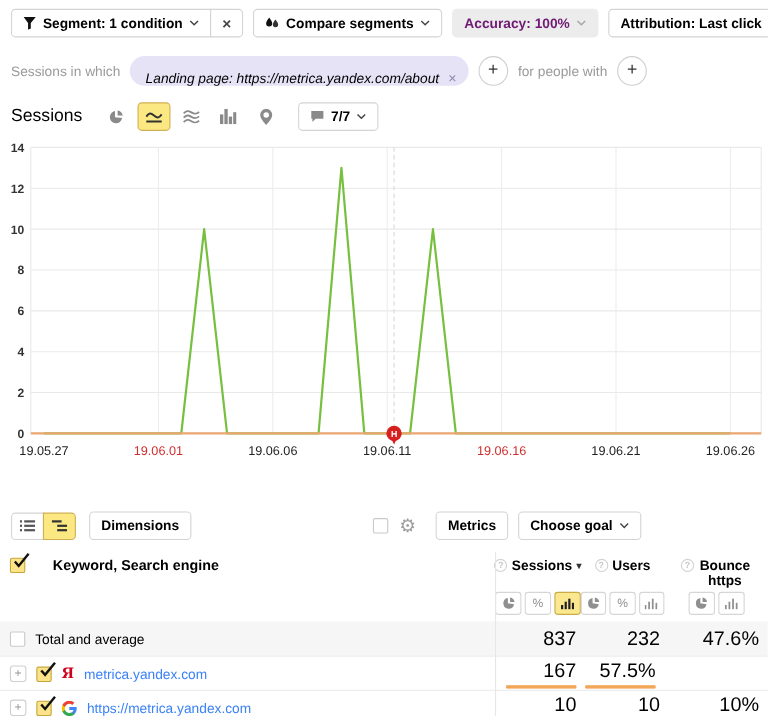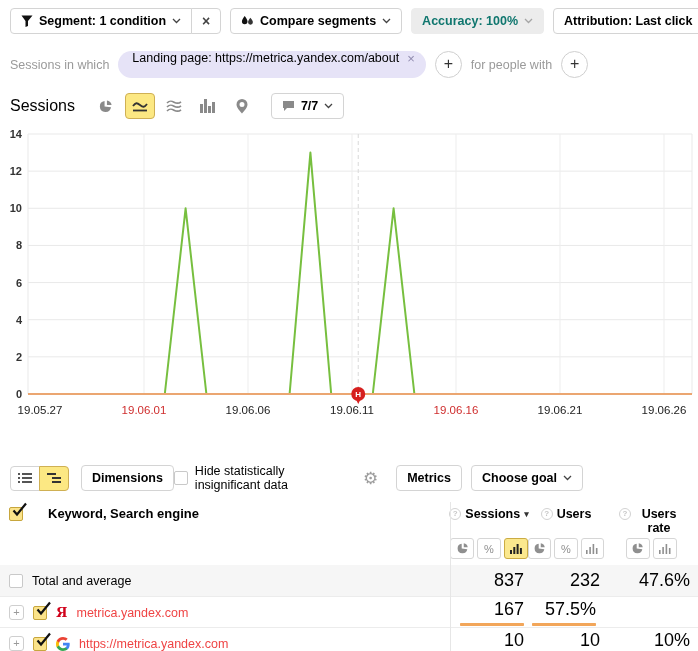--- a/index.html
+++ b/index.html
@@ -4,35 +4,35 @@
 <style>
   * { box-sizing: border-box; margin: 0; padding: 0; }
   html,body { width: 698px; height: 651px; overflow: hidden; background:#fff;
     font-family: "Liberation Sans", sans-serif; color:#000; }
 
   
   .btn { height:26px; border:1px solid #d4d4d4; border-radius:4px; background:#fff;
     font-size:12.5px; padding:0 10px; display:inline-flex; align-items:center; gap:6px;
     color:#000; cursor:pointer; white-space:nowrap;font-weight:bold; }
   .btn svg { flex:0 0 auto; }
-  .btn.muted { background:#ececec; border-color:#ececec; color:#0f766e; }
+  .btn.muted { background:#ececec; border-color:#ececec; color:#701a75; }
   .chev { display:inline-block; }
 
   
   .toolbar { display:flex; align-items:center; gap:9px; padding:8px 0 0 10px; }
   .btn-group { display:inline-flex; }
   .btn-group .btn:first-child { border-radius:4px 0 0 4px; }
   .btn-group .btn:last-child { border-radius:0 4px 4px 0; margin-left:-1px; width:30px; justify-content:center; font-size:14px; color:#444; }
   .help-circle { width:15px; height:15px; border:1.5px solid #d6d6d6; border-radius:50%;
     color:#cccccc; font-size:9px; display:inline-flex; align-items:center; justify-content:center; font-weight:700; }
 
   
   .filters { margin:17px 0 0 10px; display:flex; align-items:center; gap:9px; font-size:12.5px; color:#9a9a9a; }
   .chip { background:#e6e3f7; border-radius:14px; height:27px; padding:0 11px 0 14px;
-    display:inline-flex; align-items:flex-start; gap:8px; color:#000; cursor:pointer; }
+    display:inline-flex; align-items:flex-end; gap:8px; color:#000; cursor:pointer;font-style:italic; }
   .chip-x { color:#8f8aae; font-size:13px; cursor:pointer; }
   .plus-btn { width:27px; height:27px; border-radius:50%; border:1px solid #cfcfcf; background:#fff;
     color:#333; font-size:16px; display:inline-flex; align-items:center; justify-content:center; cursor:pointer; padding-bottom:2px;}
 
   
   .chart-header { margin:15px 0 0 10px; display:flex; align-items:center; gap:4px; }
   .chart-title { font-size:16px; margin-right:12px; }
   .icon-btn { width:30px; height:26px; display:inline-flex; align-items:center; justify-content:center;
     color:#8a8a8a; border:1px solid transparent; border-radius:4px; background:transparent; cursor:pointer; }
   .icon-btn.selected { background:#fce883; border-color:#cfb054; color:#333; }
@@ -70,21 +70,21 @@
   .tgl-wrap { display:flex; justify-content:center; gap:3px; }
   .tgl { width:24px; height:21px; border:1px solid #d6d6d6; border-radius:3px; background:#fff;
     display:inline-flex; align-items:center; justify-content:center; color:#8f8f8f; font-size:11px; cursor:pointer; }
   .tgl.selected { background:#fbe88e; border-color:#cbac44; color:#222; }
   .trow.total { background:#f6f6f6; height:31px; font-size:12.5px; }
   .trow.data-row { border-top:1px solid #ececec; height:31px; }
   .row-left { display:flex; align-items:center; gap:9px; padding-left:9px; font-size:12.5px; }
   .total-left { }
   .expand-btn { width:15px; height:15px; border:1px solid #cfcfcf; border-radius:3px; background:#fff;
     color:#9a9a9a; font-size:11px; line-height:1; display:inline-flex; align-items:center; justify-content:center; cursor:pointer; }
-  .row-link { color:#ef4444; text-decoration:none; cursor:pointer; }
+  .row-link { color:#3b82f6; text-decoration:none; cursor:pointer; }
   .yandex-fav { color:#d0021b; font-weight:700; font-family:"DejaVu Serif", serif; font-size:13px; }
   .num { display:flex; flex-direction:column; align-items:flex-end; justify-content:center;
     height:31px; padding-right:4px; font-size:18px; }
   .num.bounce { padding-right:8px; }
   .bar { height:3px; width:64px; background:#fbdcae; border-radius:1px; margin-top:3px; }
   .bar i { display:block; height:100%; background:#f2a65a; border-radius:1px; }
 
   
   .cb { width:14px; height:14px; border:1px solid #c9c9c9; border-radius:2px; background:#fff;
     position:relative; flex:0 0 auto; cursor:pointer; }
@@ -259,21 +259,20 @@
           </svg>
       </button>
     </span>
 
     <button class="btn dims-btn">
       <span>Dimensions</span>
     </button>
 
     <span class="hide-group">
       <span class="cb"></span>
-      <span>Hide statistically insignificant data</span>
     </span>
     <span class="gear">⚙</span>
 
     <button class="btn">
       <span>Metrics</span>
     </button>
     <button class="btn goal-btn">
       <span>Choose goal</span>
       <svg class="chev" width="9" height="6" viewBox="0 0 9 6">
           <path d="M1 1l3.5 3.5L8 1" stroke="#444" stroke-width="1.3" fill="none"></path>
@@ -297,21 +296,21 @@
         <span class="qmark">?</span>
         <span>Sessions</span>
         <span class="sort-arrow">▾</span>
       </div>
       <div class="col-head">
         <span class="qmark">?</span>
         <span>Users</span>
       </div>
       <div class="col-head">
         <span class="qmark">?</span>
-        <span style="max-width:48px">Users rate</span>
+        <span style="max-width:48px">Bounce https</span>
       </div>
     </div>
 
     <div class="trow thead-toggles">
       <div></div>
       <div class="tgl-wrap">
         <button class="tgl">
             <svg width="13" height="13" viewBox="0 0 16 16">
               <path d="M7 2a6 6 0 1 0 6.9 6.9L7 8Z" fill="currentColor"></path>
               <path d="M9.5 1.5a6 6 0 0 1 5 5l-5 0Z" fill="currentColor"></path>

